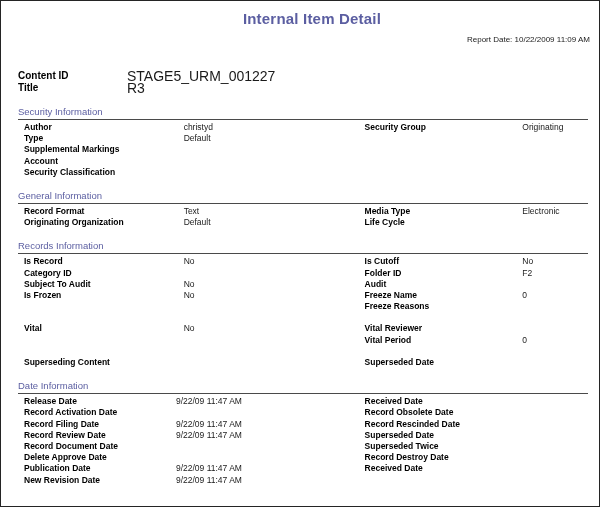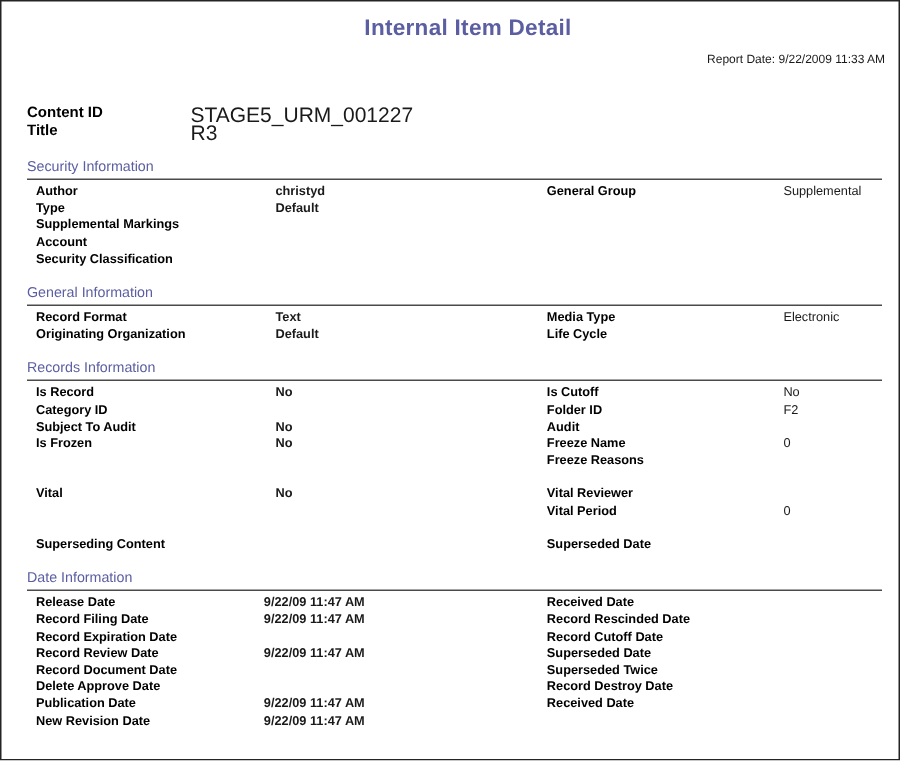--- a/index.html
+++ b/index.html
@@ -89,36 +89,36 @@
     color: #000;
     white-space: nowrap;
   }
   .cell-val {
     font-size: 8.5px;
     font-weight: normal;
     color: #1a1a1a;
     white-space: nowrap;
   }
   .c1 { width: 165px; }
-  .c2 { width: 187px; font-weight: bold; }
+  .c2 { width: 187px; }
   .c3 { width: 163px; }
   .c4 { width: 70px; }
   
   .dates .c1 { width: 157px; }
   .dates .c2 { width: 195px; }
   .dates .c3 { width: 163px; }
 </style>
 </head>
 <body>
 
 <div class="page">
 
   <div class="report-title">Internal Item Detail</div>
 
-  <div class="report-date">Report Date: 9/22/2009 11:33 AM</div>
+  <div class="report-date">Report Date: 10/22/2009 11:09 AM</div>
 
   <div class="content">
 
     <div class="ident">
         <div class="row">
           <div class="lbl">Content ID</div>
           <div class="val">STAGE5_URM_001227</div>
         </div>
         <div class="row">
           <div class="lbl">Title</div>
@@ -127,22 +127,22 @@
       </div>
 
     <div id="sections-host">
         <div class="section">
           <div class="section-title">Security Information</div>
           <div class="rule"></div>
           <div class="grid">
             <div class="row">
               <div class="cell-lbl c1">Author</div>
               <div class="cell-val c2">christyd</div>
-              <div class="cell-lbl c3">General Group</div>
-              <div class="cell-val c4">Supplemental</div>
+              <div class="cell-lbl c3">Security Group</div>
+              <div class="cell-val c4">Originating</div>
             </div>
             <div class="row">
               <div class="cell-lbl c1">Type</div>
               <div class="cell-val c2">Default</div>
               <div class="cell-lbl c3"></div>
               <div class="cell-val c4"></div>
             </div>
             <div class="row">
               <div class="cell-lbl c1">Supplemental Markings</div>
               <div class="cell-val c2"></div>
@@ -251,29 +251,29 @@
           <div class="section-title">Date Information</div>
           <div class="rule"></div>
           <div class="grid dates">
             <div class="row">
               <div class="cell-lbl c1">Release Date</div>
               <div class="cell-val c2">9/22/09 11:47 AM</div>
               <div class="cell-lbl c3">Received Date</div>
               <div class="cell-val c4"></div>
             </div>
             <div class="row">
+              <div class="cell-lbl c1">Record Activation Date</div>
+              <div class="cell-val c2"></div>
+              <div class="cell-lbl c3">Record Obsolete Date</div>
+              <div class="cell-val c4"></div>
+            </div>
+            <div class="row">
               <div class="cell-lbl c1">Record Filing Date</div>
               <div class="cell-val c2">9/22/09 11:47 AM</div>
               <div class="cell-lbl c3">Record Rescinded Date</div>
-              <div class="cell-val c4"></div>
-            </div>
-            <div class="row">
-              <div class="cell-lbl c1">Record Expiration Date</div>
-              <div class="cell-val c2"></div>
-              <div class="cell-lbl c3">Record Cutoff Date</div>
               <div class="cell-val c4"></div>
             </div>
             <div class="row">
               <div class="cell-lbl c1">Record Review Date</div>
               <div class="cell-val c2">9/22/09 11:47 AM</div>
               <div class="cell-lbl c3">Superseded Date</div>
               <div class="cell-val c4"></div>
             </div>
             <div class="row">
               <div class="cell-lbl c1">Record Document Date</div>

